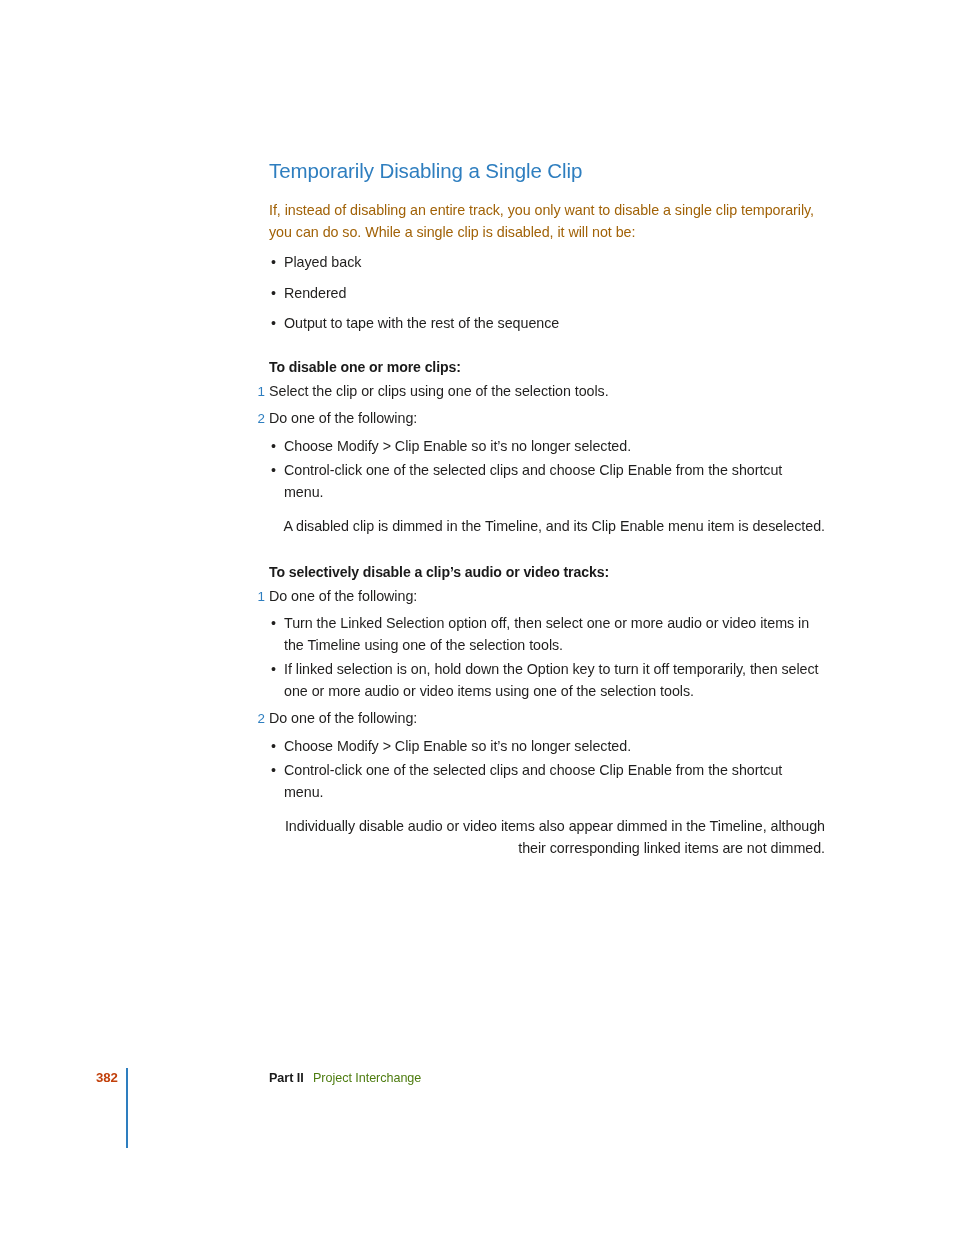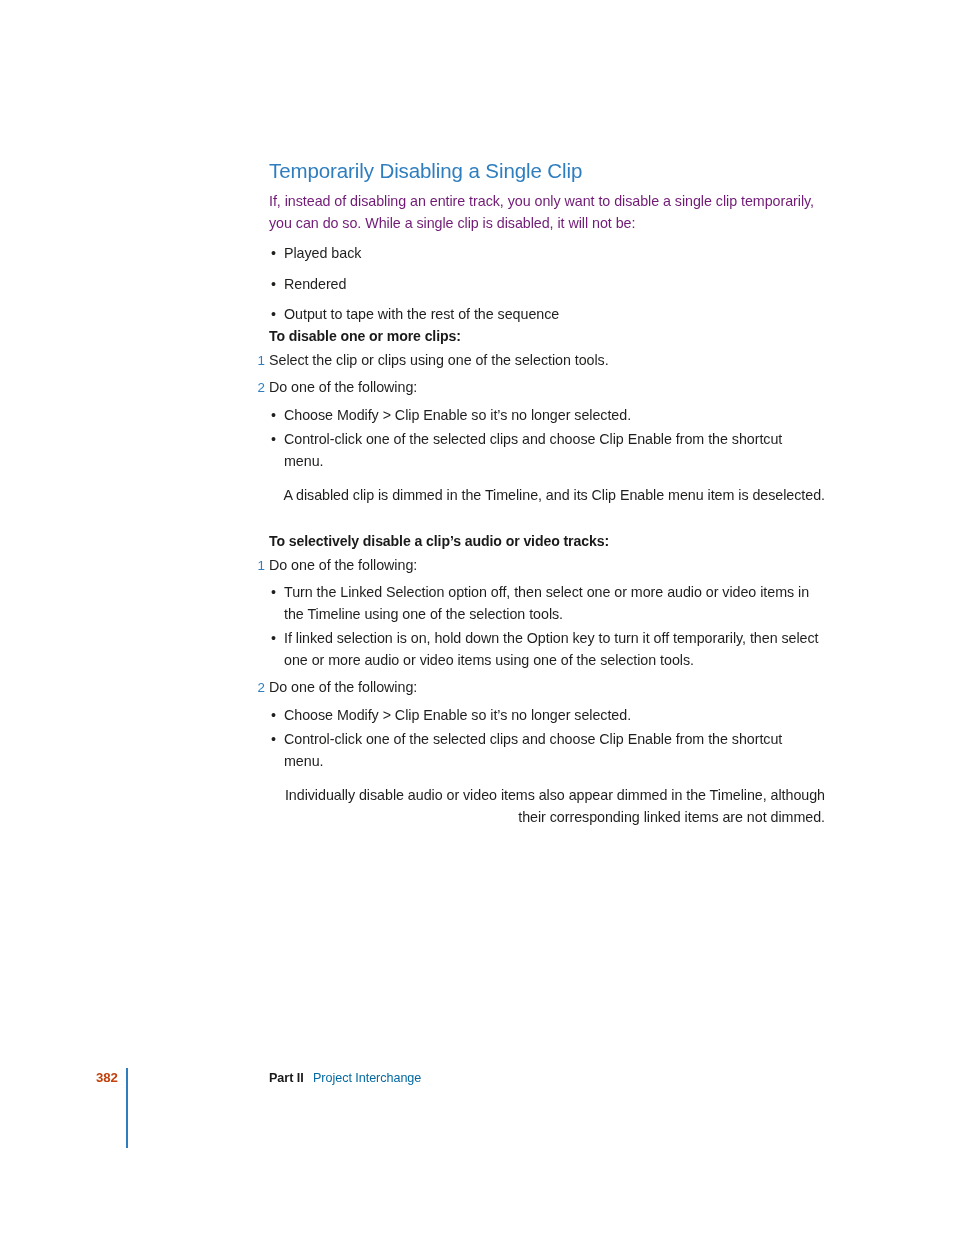--- a/index.html
+++ b/index.html
@@ -22,35 +22,35 @@
 
   
   .content {
     position: absolute;
     left: 269px;
     top: 158px;
     width: 556px;
   }
 
   h1.section-title {
-    margin: 0 0 7px 0;
+    margin: 0 0 16px 0;
     padding: 0;
     font-size: 20.5px;
     font-weight: normal;
     line-height: 26px;
     color: #2E7EBF;
     letter-spacing: -0.1px;
   }
 
   p.body-text {
     margin: 0;
     padding: 0;
     font-size: 14.3px;
     line-height: 21.5px;
-    color: #701a75;
+    color: #a16207;
     letter-spacing: -0.05px;
   }
 
   
   ul.bullets {
     list-style: none;
     margin: 9px 0 0 0;
     padding: 0;
   }
   ul.bullets > li {
@@ -66,21 +66,21 @@
   ul.bullets > li .bullet-dot {
     position: absolute;
     left: 2px;
     top: 0;
     font-size: 14.3px;
     line-height: 21.5px;
     color: #201F1E;
   }
 
   
-  .procedure { }
+  .procedure { margin-top: 22px; }
   .procedure.second { margin-top: 24px; }
 
   h2.proc-title {
     margin: 0 0 4px 0;
     padding: 0;
     font-size: 14.1px;
     font-weight: bold;
     line-height: 20px;
     color: #1A1A1A;
     letter-spacing: -0.1px;
@@ -185,21 +185,21 @@
     font-weight: bold;
     color: #1A1A1A;
     letter-spacing: -0.05px;
   }
   .footer .footer-link {
     position: absolute;
     left: 313px;
     top: 11px;
     font-size: 12.6px;
     font-weight: normal;
-    color: #0369a1;
+    color: #4d7c0f;
     letter-spacing: -0.05px;
     text-decoration: none;
   }
 </style>
 </head>
 <body>
 
 <div class="page">
 
   <div class="content">

